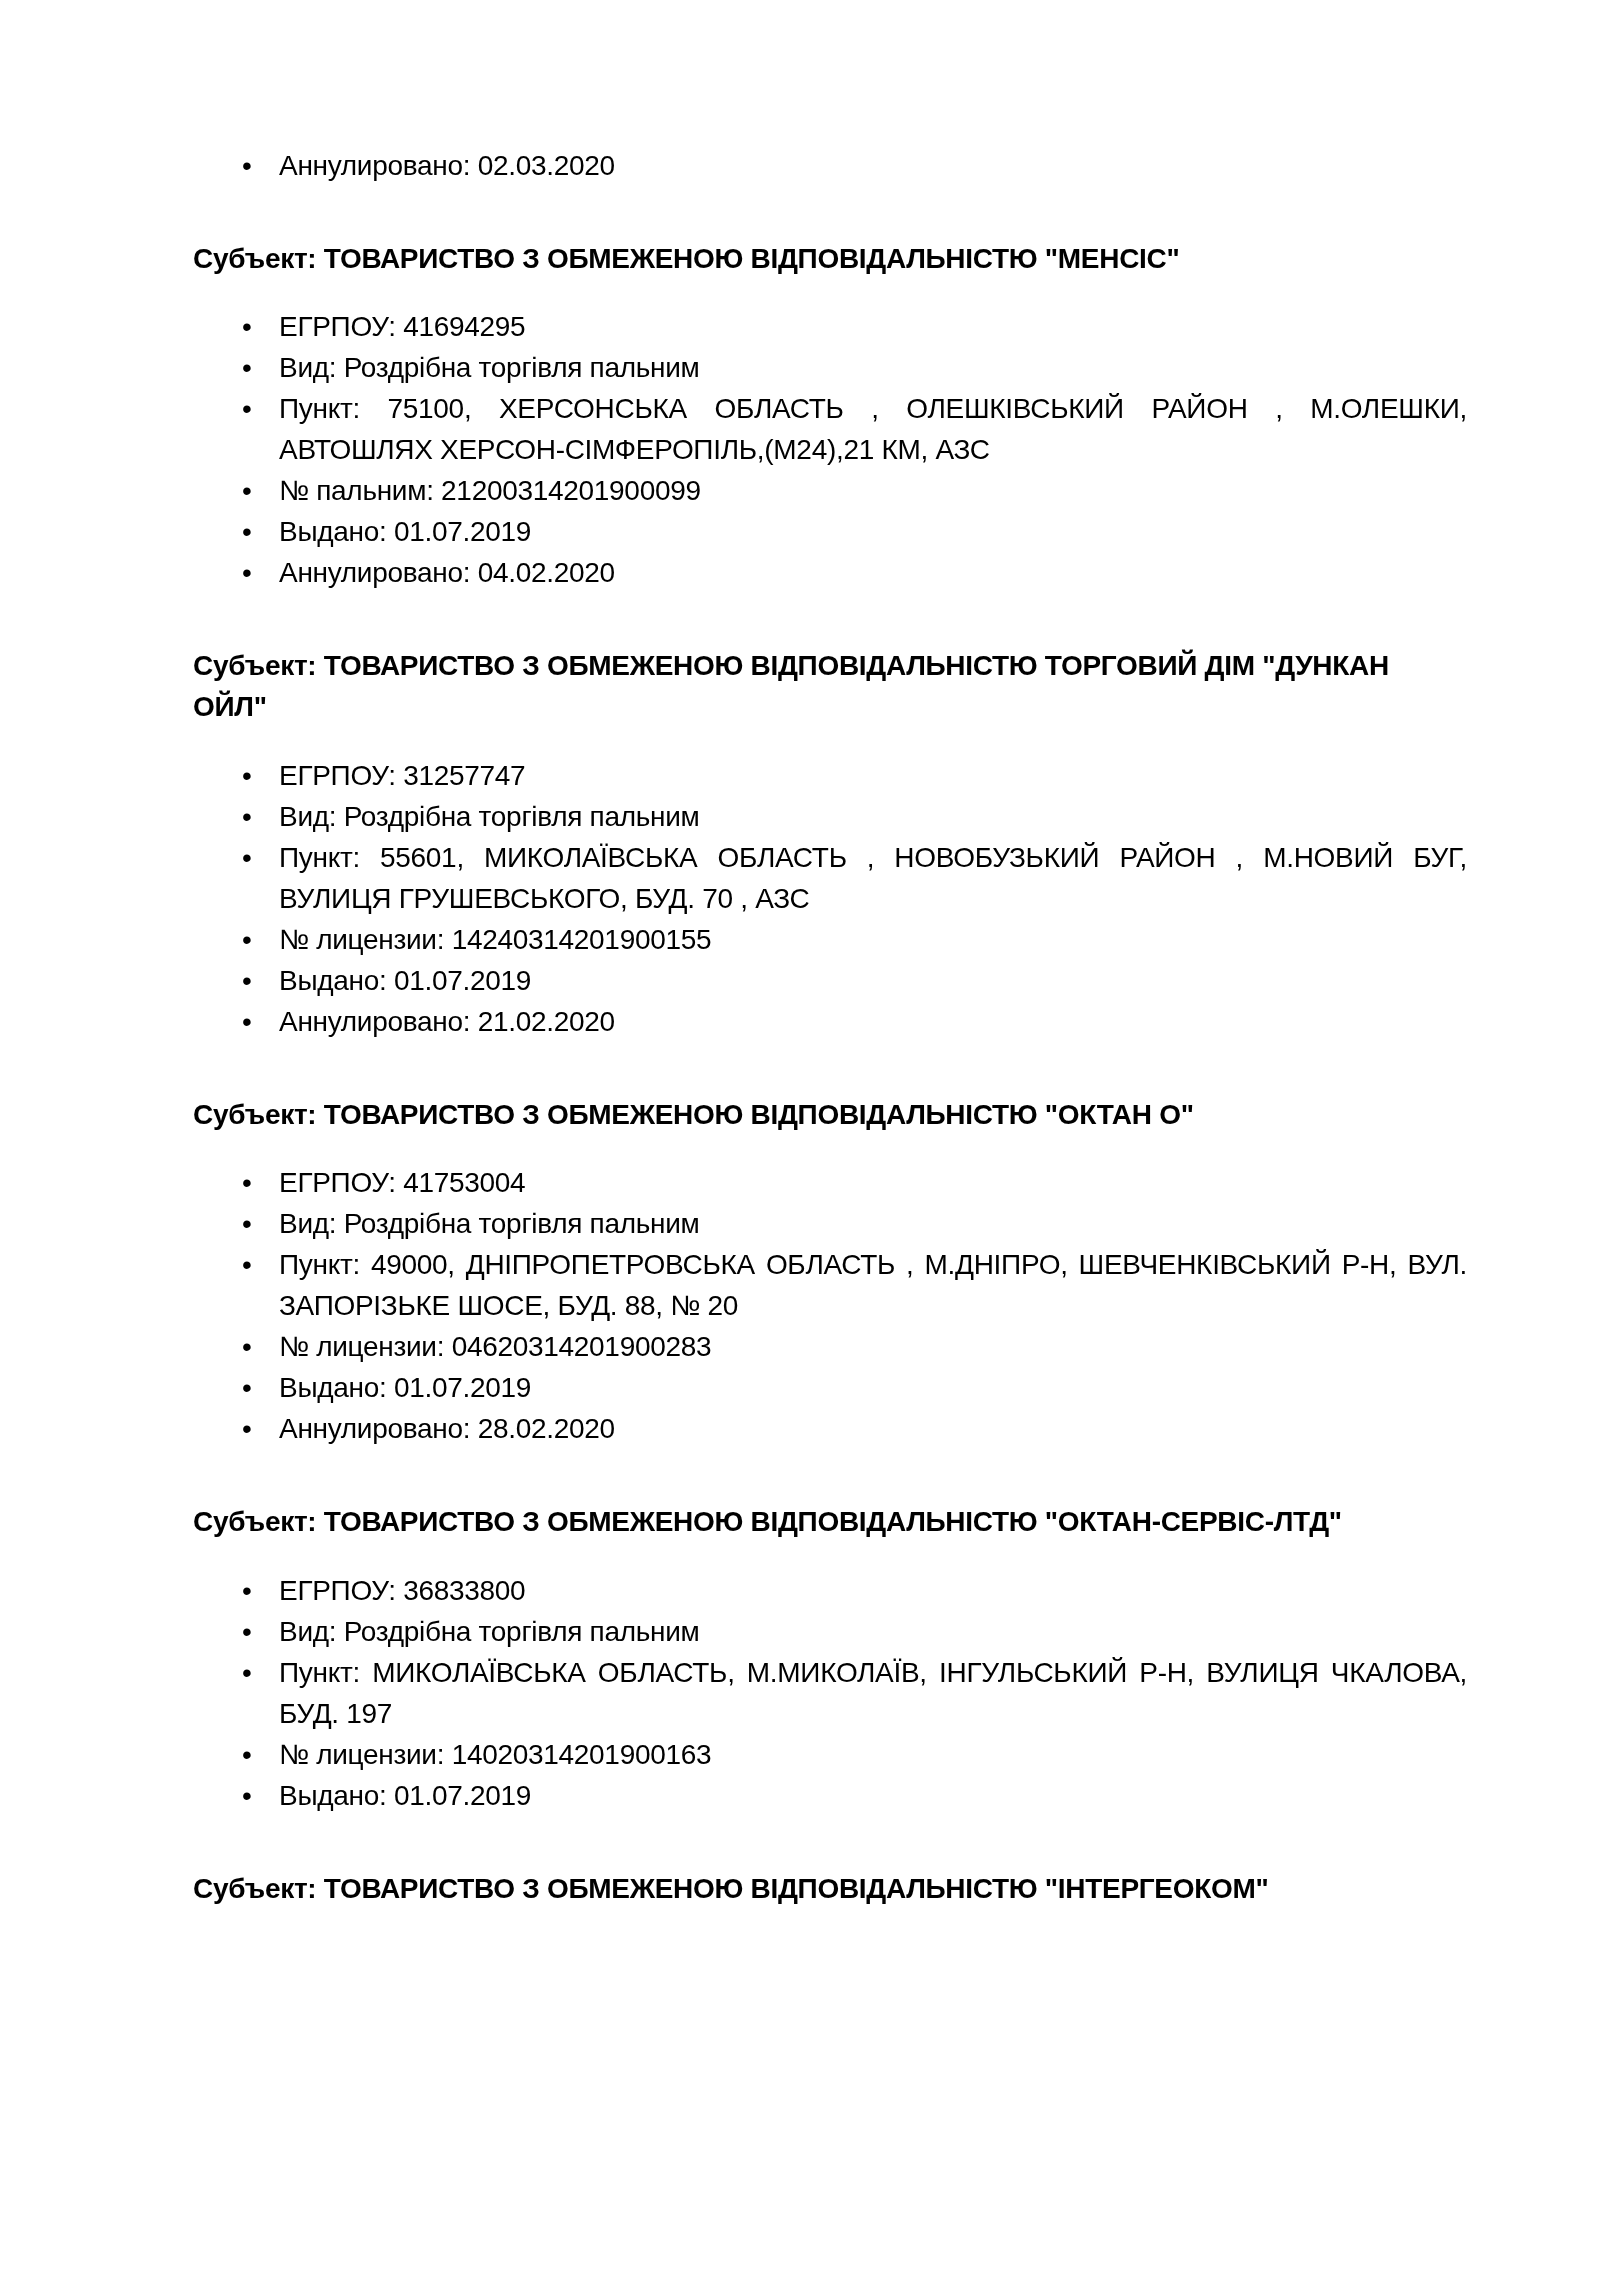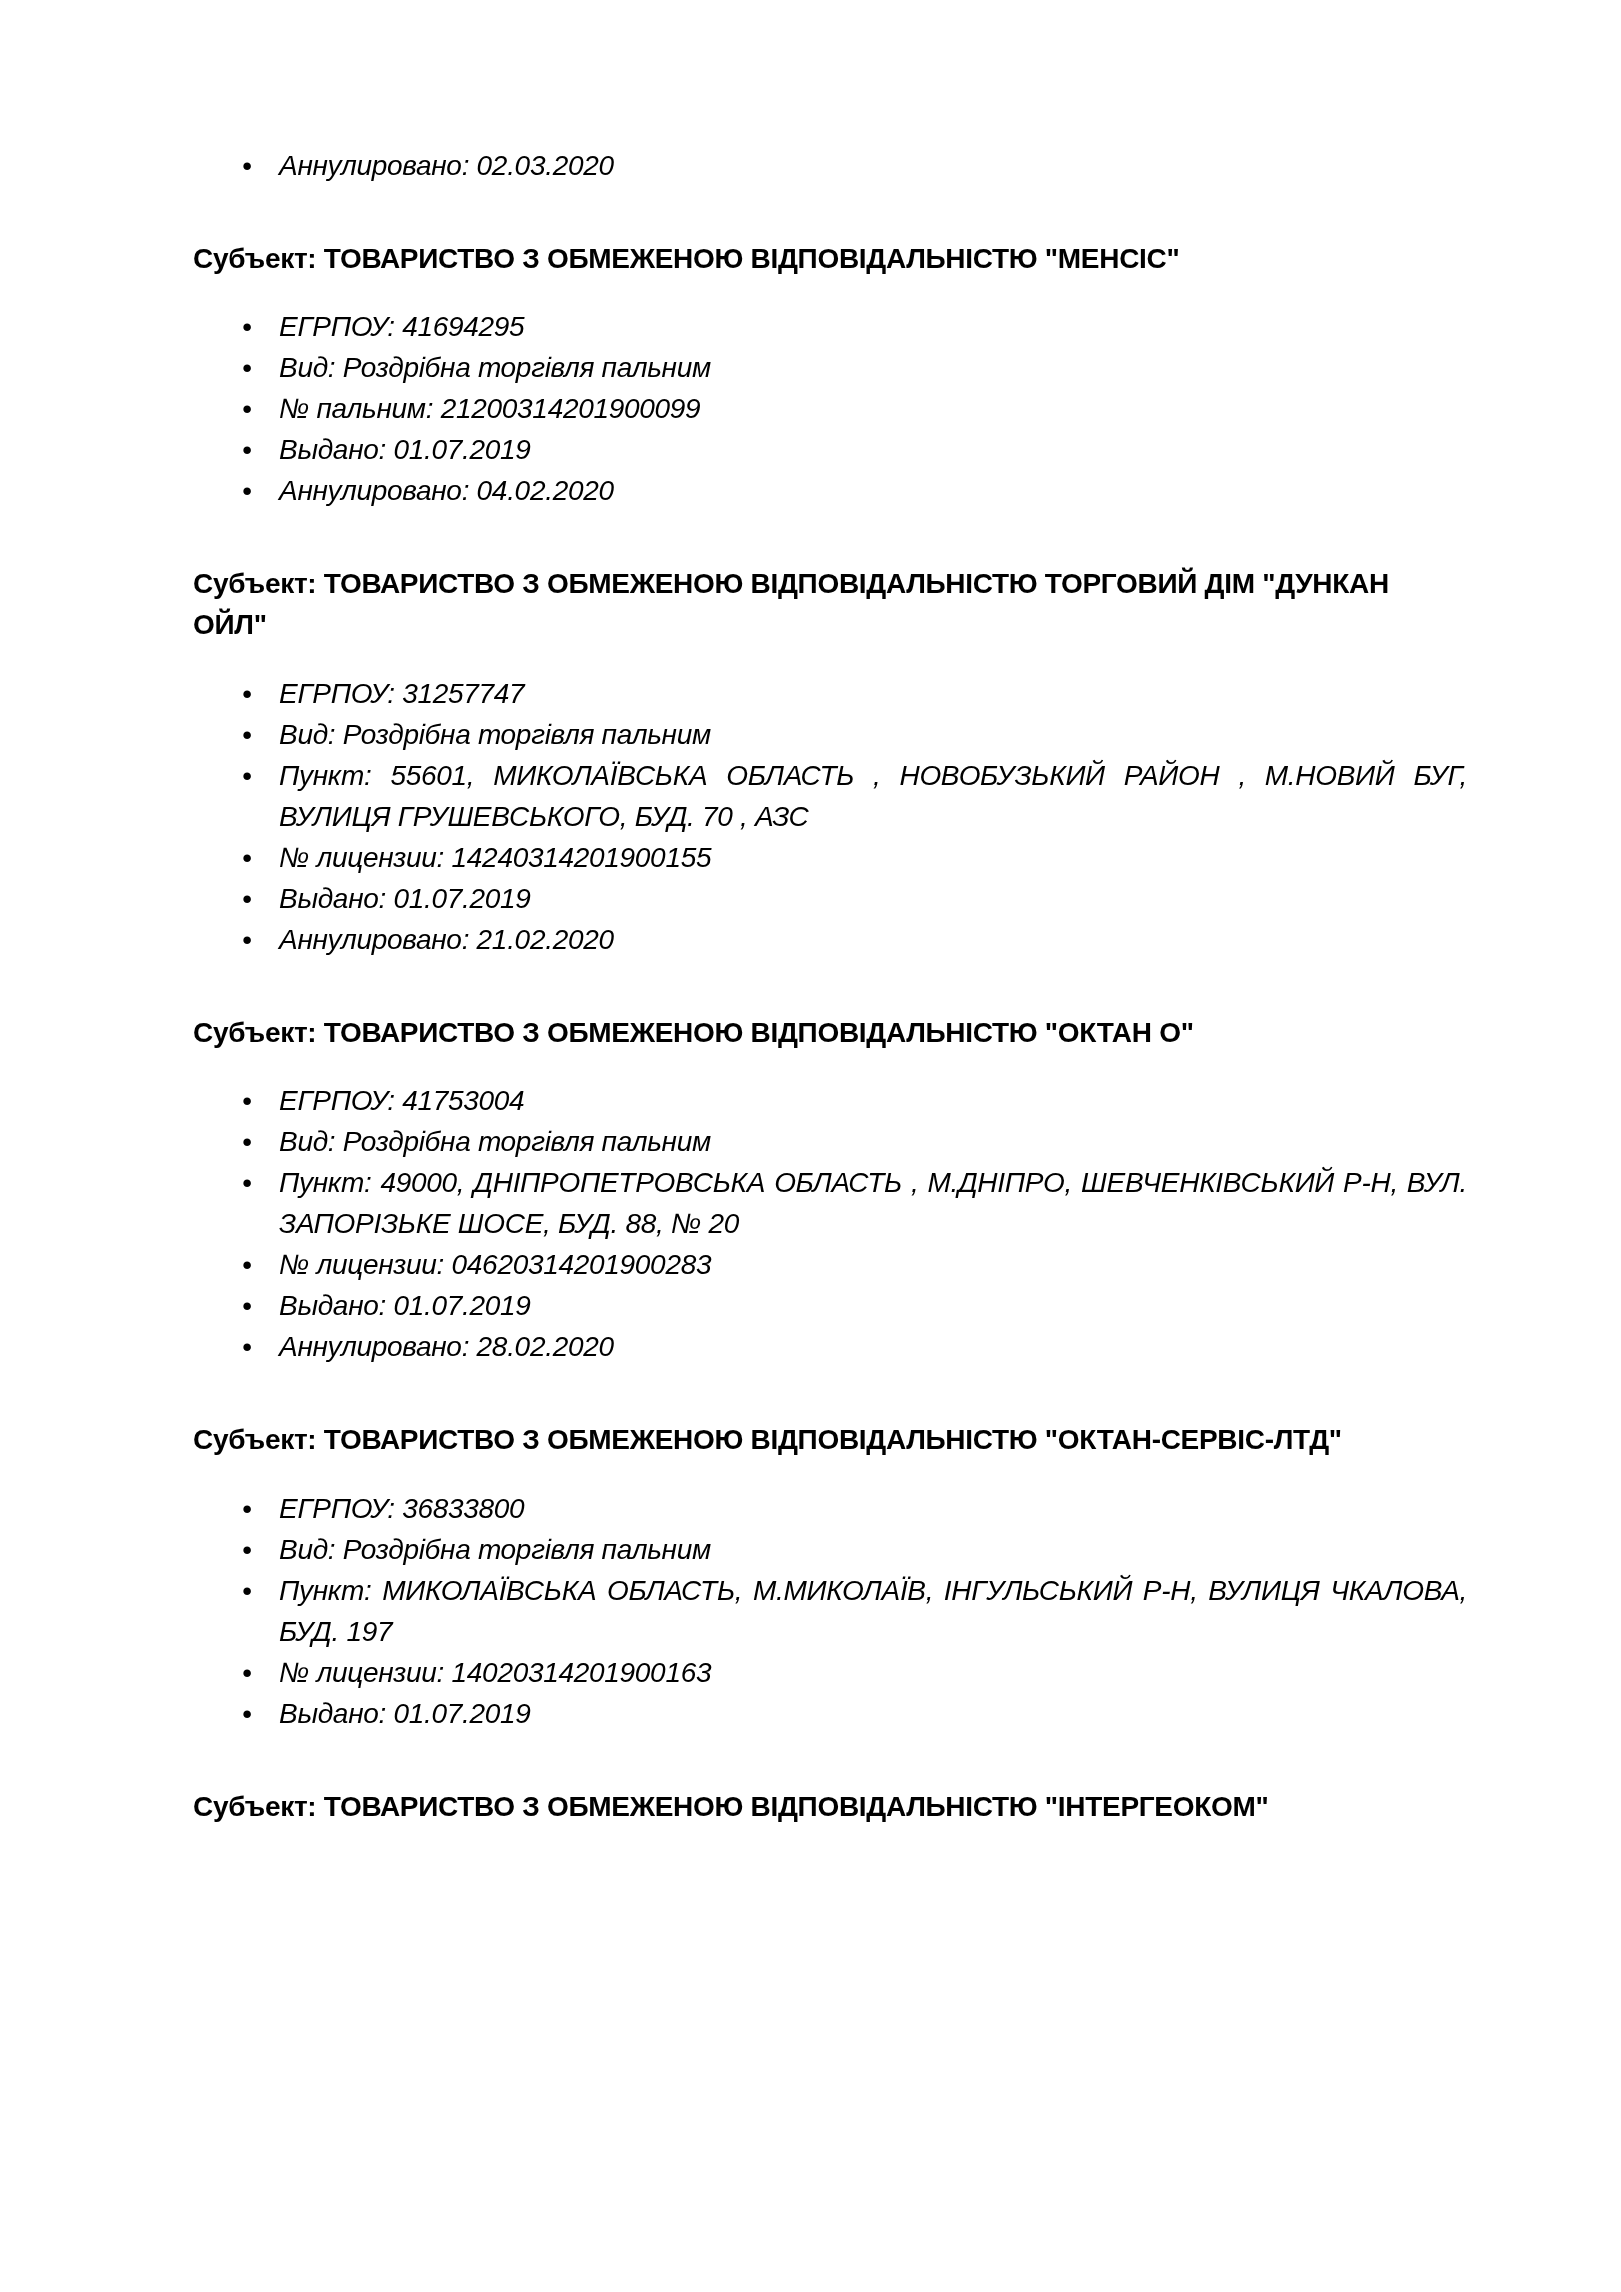--- a/index.html
+++ b/index.html
@@ -36,21 +36,20 @@
     margin: 0 0 27.4px 0;
   }
   .bullet-list {
     margin: 0;
     padding: 0;
   }
   .li {
     position: relative;
     padding-left: 86px;
     text-align: justify;
-    font-style: italic;
   }
   .li::before {
     content: "\2022";
     position: absolute;
     left: 49px;
     top: 0;
     font-size: 28px;
   }
 </style>
 </head>
@@ -60,20 +59,21 @@
 
   <div class="bullet-list">
     <div class="li">Аннулировано: 02.03.2020</div>
   </div>
 
   <div class="section">
     <div class="section-title">Субъект: ТОВАРИСТВО З ОБМЕЖЕНОЮ ВІДПОВІДАЛЬНІСТЮ "МЕНСІС"</div>
     <div class="bullet-list">
       <div class="li">ЕГРПОУ: 41694295</div>
       <div class="li">Вид: Роздрібна торгівля пальним</div>
+      <div class="li">Пункт: 75100, ХЕРСОНСЬКА ОБЛАСТЬ , ОЛЕШКІВСЬКИЙ РАЙОН , М.ОЛЕШКИ, АВТОШЛЯХ ХЕРСОН-СІМФЕРОПІЛЬ,(М24),21 КМ, АЗС</div>
       <div class="li">№ пальним: 21200314201900099</div>
       <div class="li">Выдано: 01.07.2019</div>
       <div class="li">Аннулировано: 04.02.2020</div>
     </div>
   </div>
 
   <div class="section">
     <div class="section-title">Субъект: ТОВАРИСТВО З ОБМЕЖЕНОЮ ВІДПОВІДАЛЬНІСТЮ ТОРГОВИЙ ДІМ "ДУНКАН ОЙЛ"</div>
     <div class="bullet-list">
       <div class="li">ЕГРПОУ: 31257747</div>

